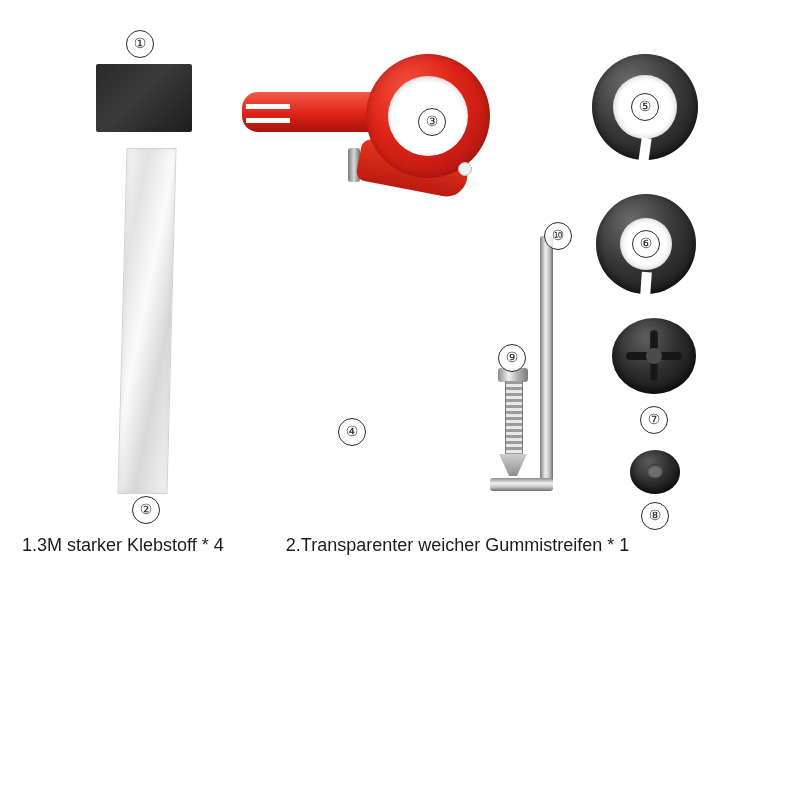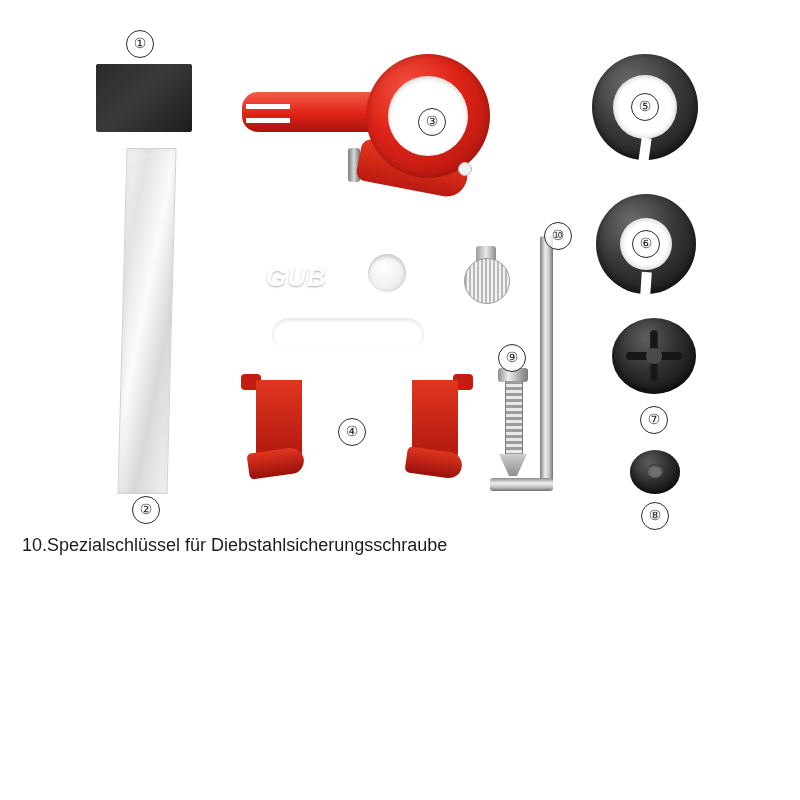--- a/index.html
+++ b/index.html
@@ -431,39 +431,20 @@
       <div class="arm-slot"></div>
       <div class="arm-slot2"></div>
       <div class="screw"></div>
       <div class="tail"></div>
       <div class="ring-outer"></div>
       <div class="ring-inner"></div>
       <div class="nub"></div>
     </div>
     <div class="callout" style="left:418px; top:108px;">③</div>
 
-    <div class="frame">
-      <div class="body"></div>
-      <div class="scale"></div>
-      <div class="scale-l">50mm</div>
-      <div class="scale-r">100mm</div>
-      <div class="plus">+</div>
-      <div class="logo">GUB</div>
-      <div class="hole"></div>
-      <div class="slot"></div>
-      <div class="plus6">PLUS 6</div>
-      <div class="earl"></div>
-      <div class="earr"></div>
-      <div class="leg left"></div>
-      <div class="leg right"></div>
-      <div class="foot left"></div>
-      <div class="foot right"></div>
-      <div class="knob-top"></div>
-      <div class="knob"></div>
-    </div>
     <div class="callout" style="left:338px; top:418px;">④</div>
 
     <div class="washer washer5">
       <div class="hole"></div>
       <div class="gap"></div>
     </div>
     <div class="callout" style="left:631px; top:93px;">⑤</div>
 
     <div class="washer washer6">
       <div class="hole"></div>
@@ -493,17 +474,19 @@
     <div class="hexkey">
       <div class="long"></div>
       <div class="short"></div>
     </div>
     <div class="callout" style="left:544px; top:222px;">⑩</div>
 
   </div>
 
   <div class="legend">
     <div class="legend-row">
-      <span class="legend-item">10.Spezialschlüssel für Diebstahlsicherungsschraube</span>
+      <span class="legend-item">1.3M starker Klebstoff * 4</span>
+      <span class="sp-lg"></span>
+      <span class="legend-item">2.Transparenter weicher Gummistreifen * 1</span>
     </div>
   </div>
 
 </div>
 
 </body></html>

